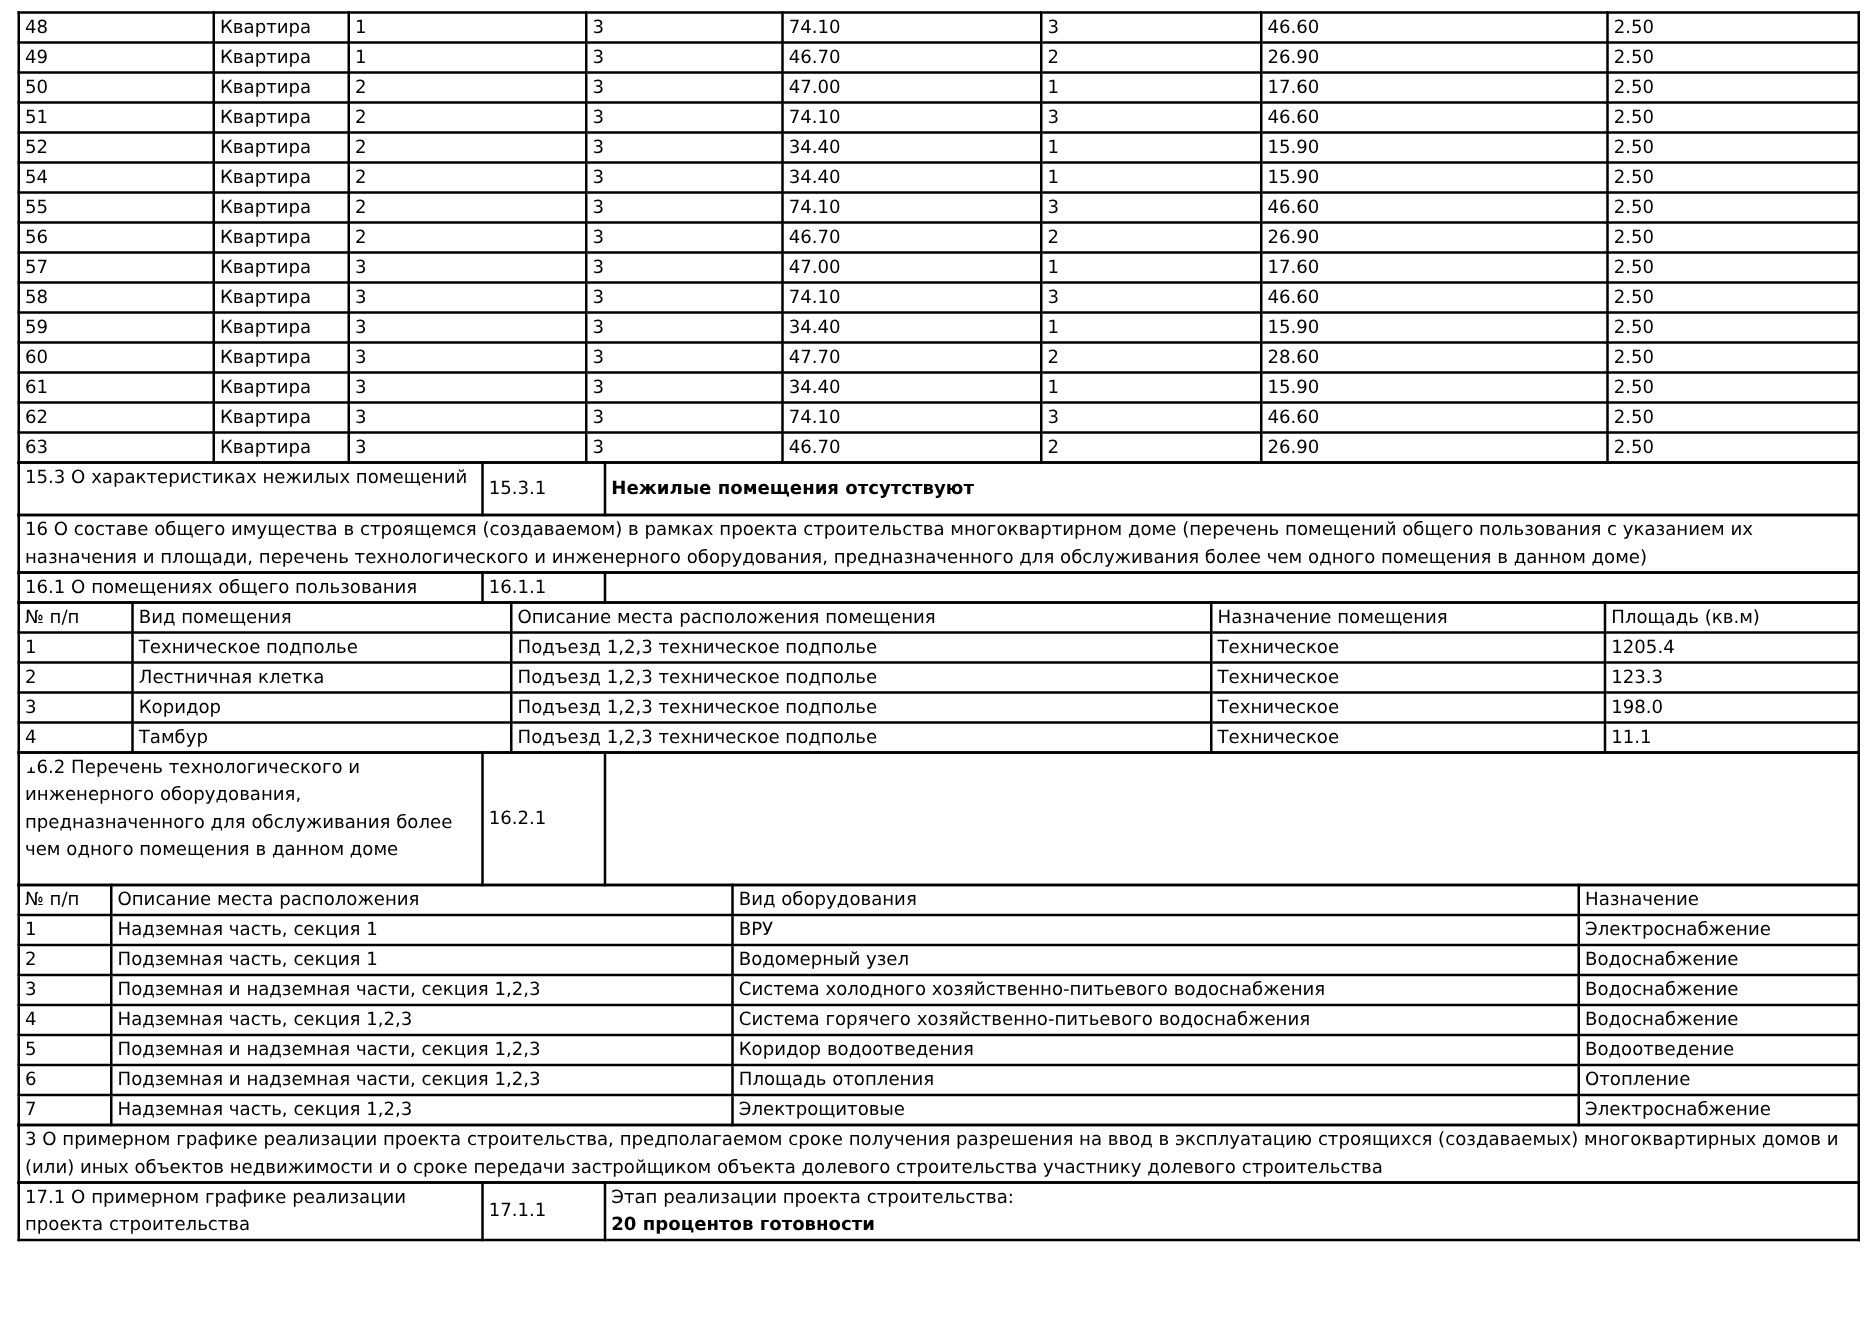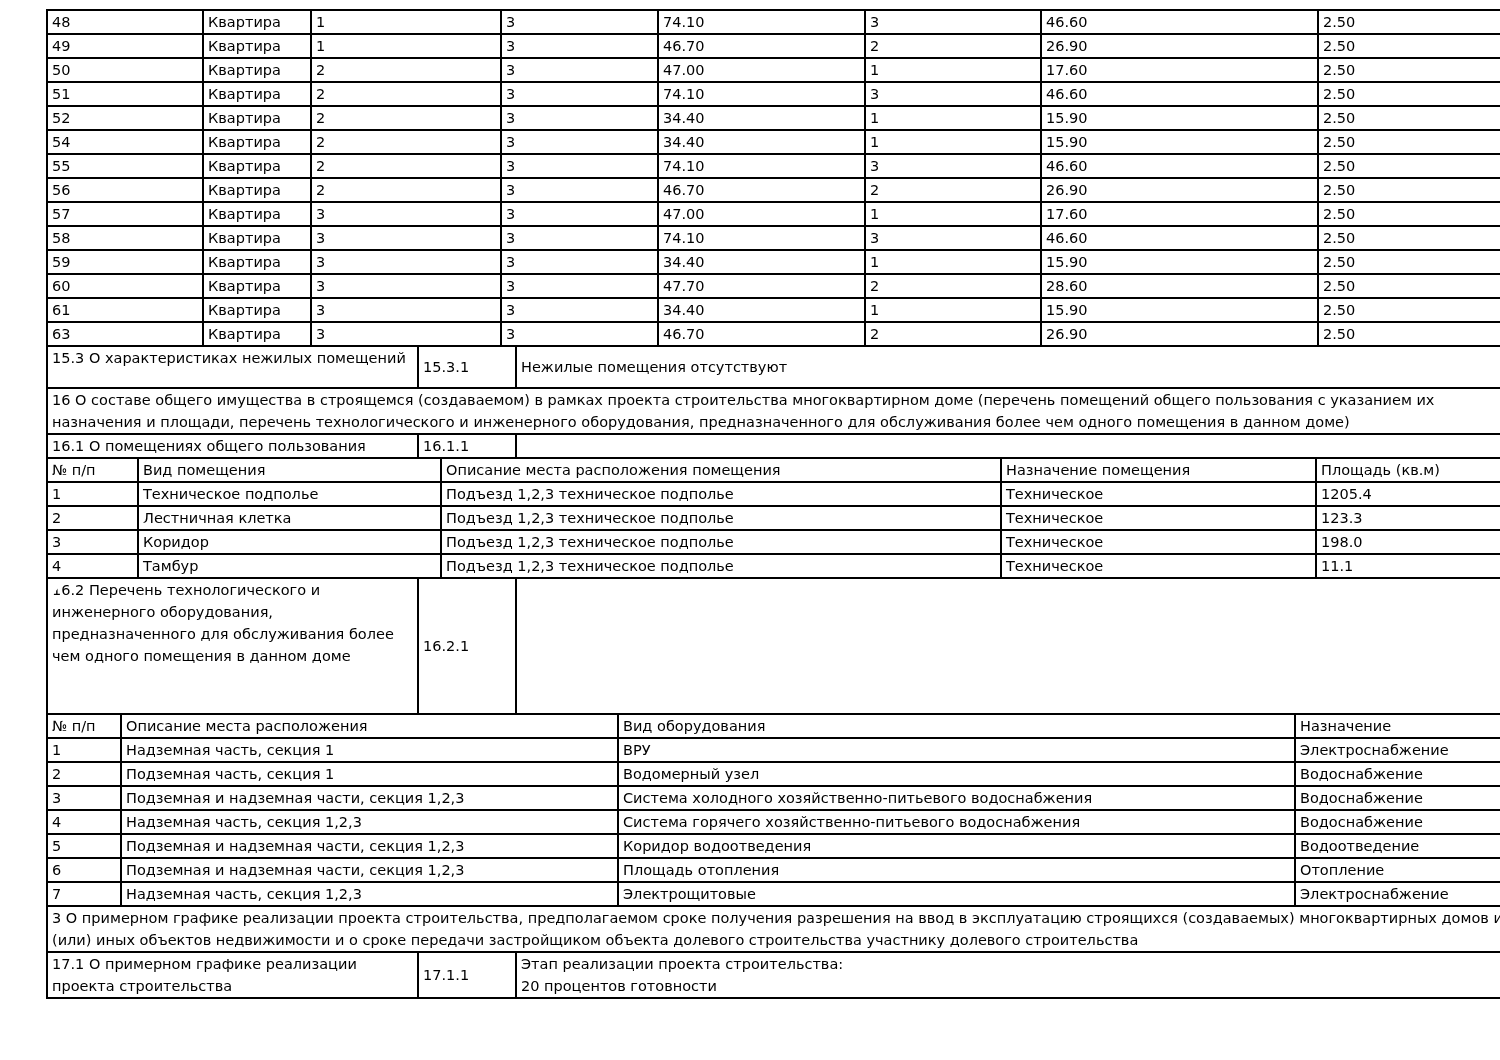--- a/index.html
+++ b/index.html
@@ -2,39 +2,39 @@
 <html><head>
 <meta charset="utf-8">
 <style>
   * { box-sizing: border-box; }
   html, body { margin: 0; padding: 0; background: #ffffff; }
   body {
     width: 1500px; height: 1060px;
     font-family: "DejaVu Sans", "Liberation Sans", sans-serif;
     font-size: 14.5px; color: #000;
   }
-  .page { padding: 9px 14px 0 14px; margin-left: 32px; }
+  .page { padding: 9px 14px 0 14px; }
   table.tbl {
     width: 1472px;
     border-collapse: collapse;
     table-layout: fixed;
   }
   table.tbl + table.tbl { margin-top: -2px; }
   .tbl td {
     border: 2px solid #000;
     padding: 0 4px;
     line-height: 22px;
     vertical-align: middle;
     word-wrap: break-word;
     overflow: hidden;
   }
   .va-top { vertical-align: top !important; }
-  .bold { font-weight: normal; }
+  .bold { font-weight: bold; }
   .h44 td { height: 42px; }
-  .h108 td { height: 136px; border-radius: 32px; }
+  .h108 td { height: 106px; border-radius: 32px; }
 </style>
 </head>
 <body>
 
 <div class="page">
 
   <table class="tbl">
     <colgroup>
       <col style="width:156px">
         <col style="width:108px">
@@ -170,20 +170,30 @@
           <td>61</td>
           <td>Квартира</td>
           <td>3</td>
           <td>3</td>
           <td>34.40</td>
           <td>1</td>
           <td>15.90</td>
           <td>2.50</td>
         </tr>
         <tr>
+          <td>62</td>
+          <td>Квартира</td>
+          <td>3</td>
+          <td>3</td>
+          <td>74.10</td>
+          <td>3</td>
+          <td>46.60</td>
+          <td>2.50</td>
+        </tr>
+        <tr>
           <td>63</td>
           <td>Квартира</td>
           <td>3</td>
           <td>3</td>
           <td>46.70</td>
           <td>2</td>
           <td>26.90</td>
           <td>2.50</td>
         </tr>
       </tbody>

